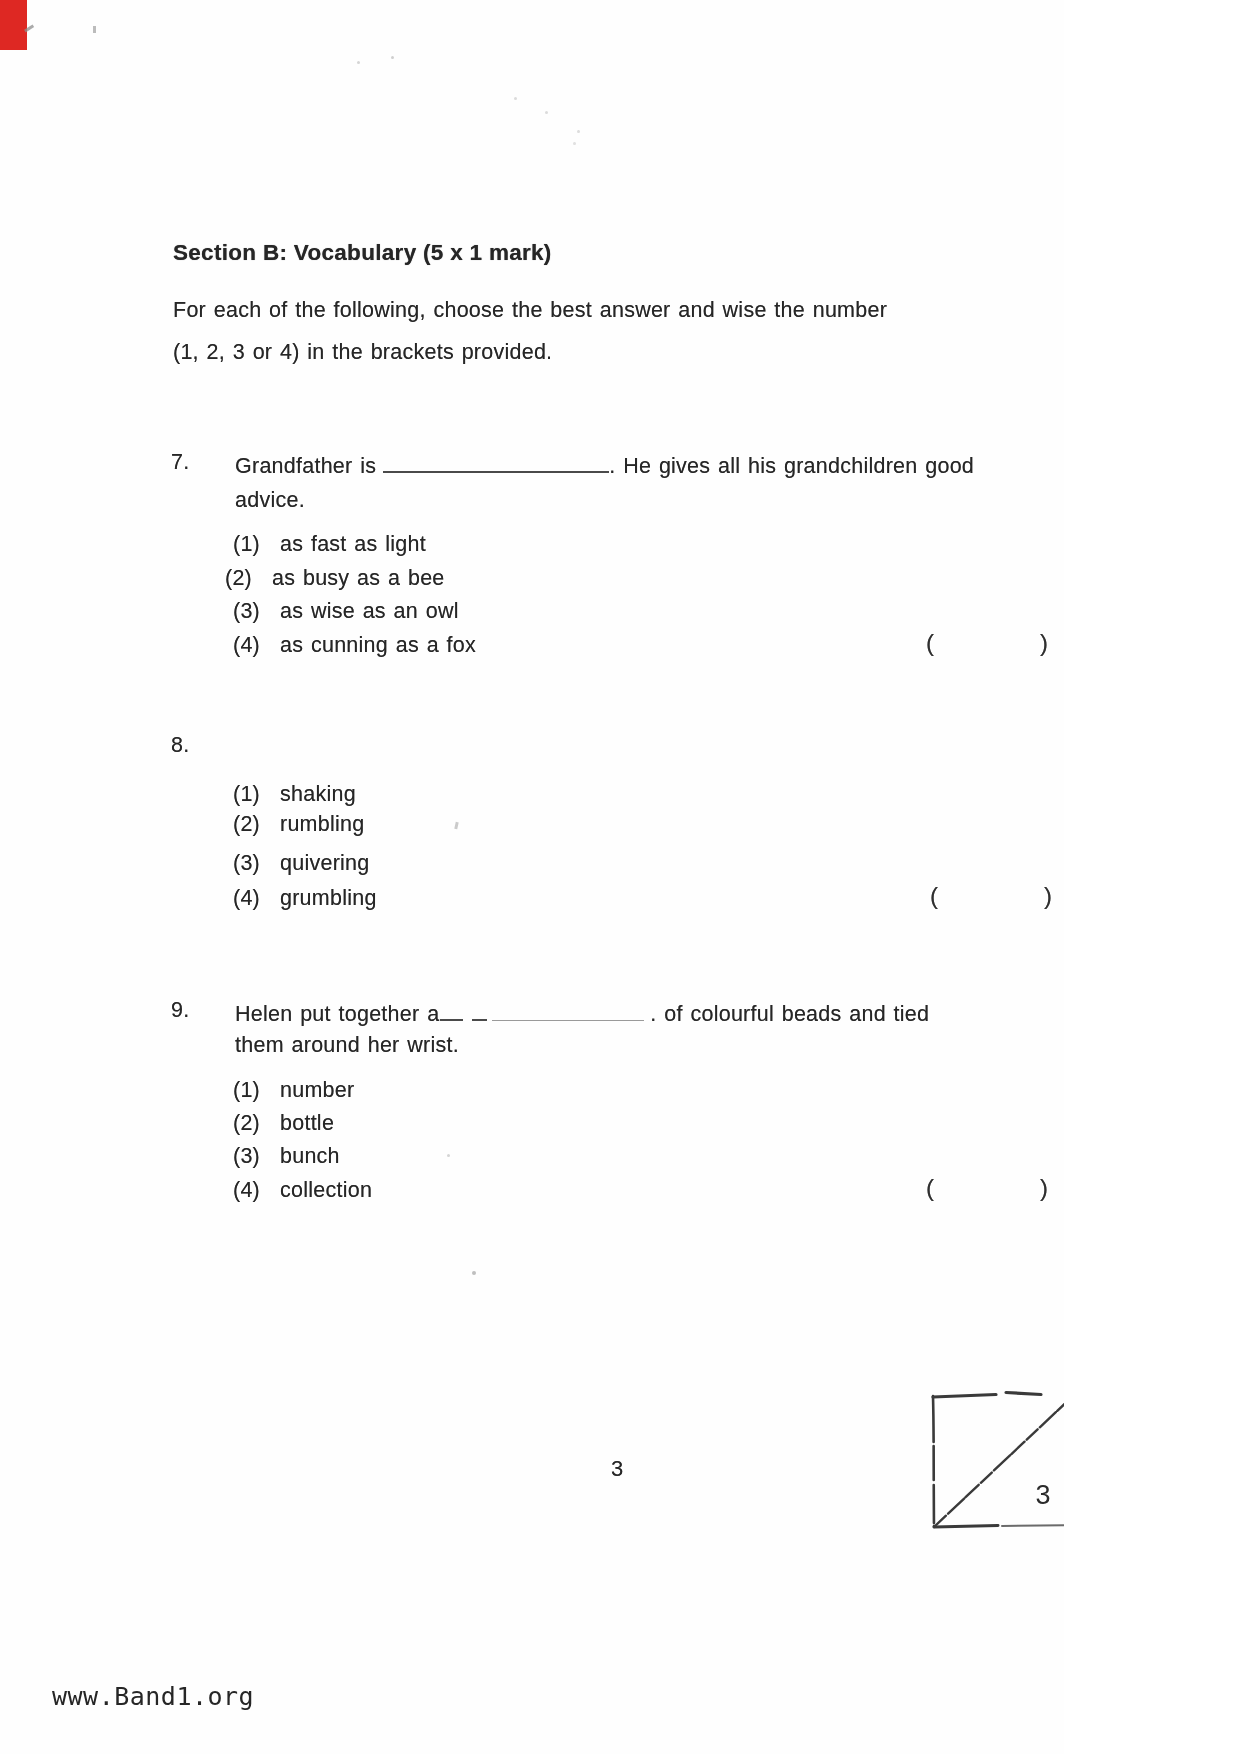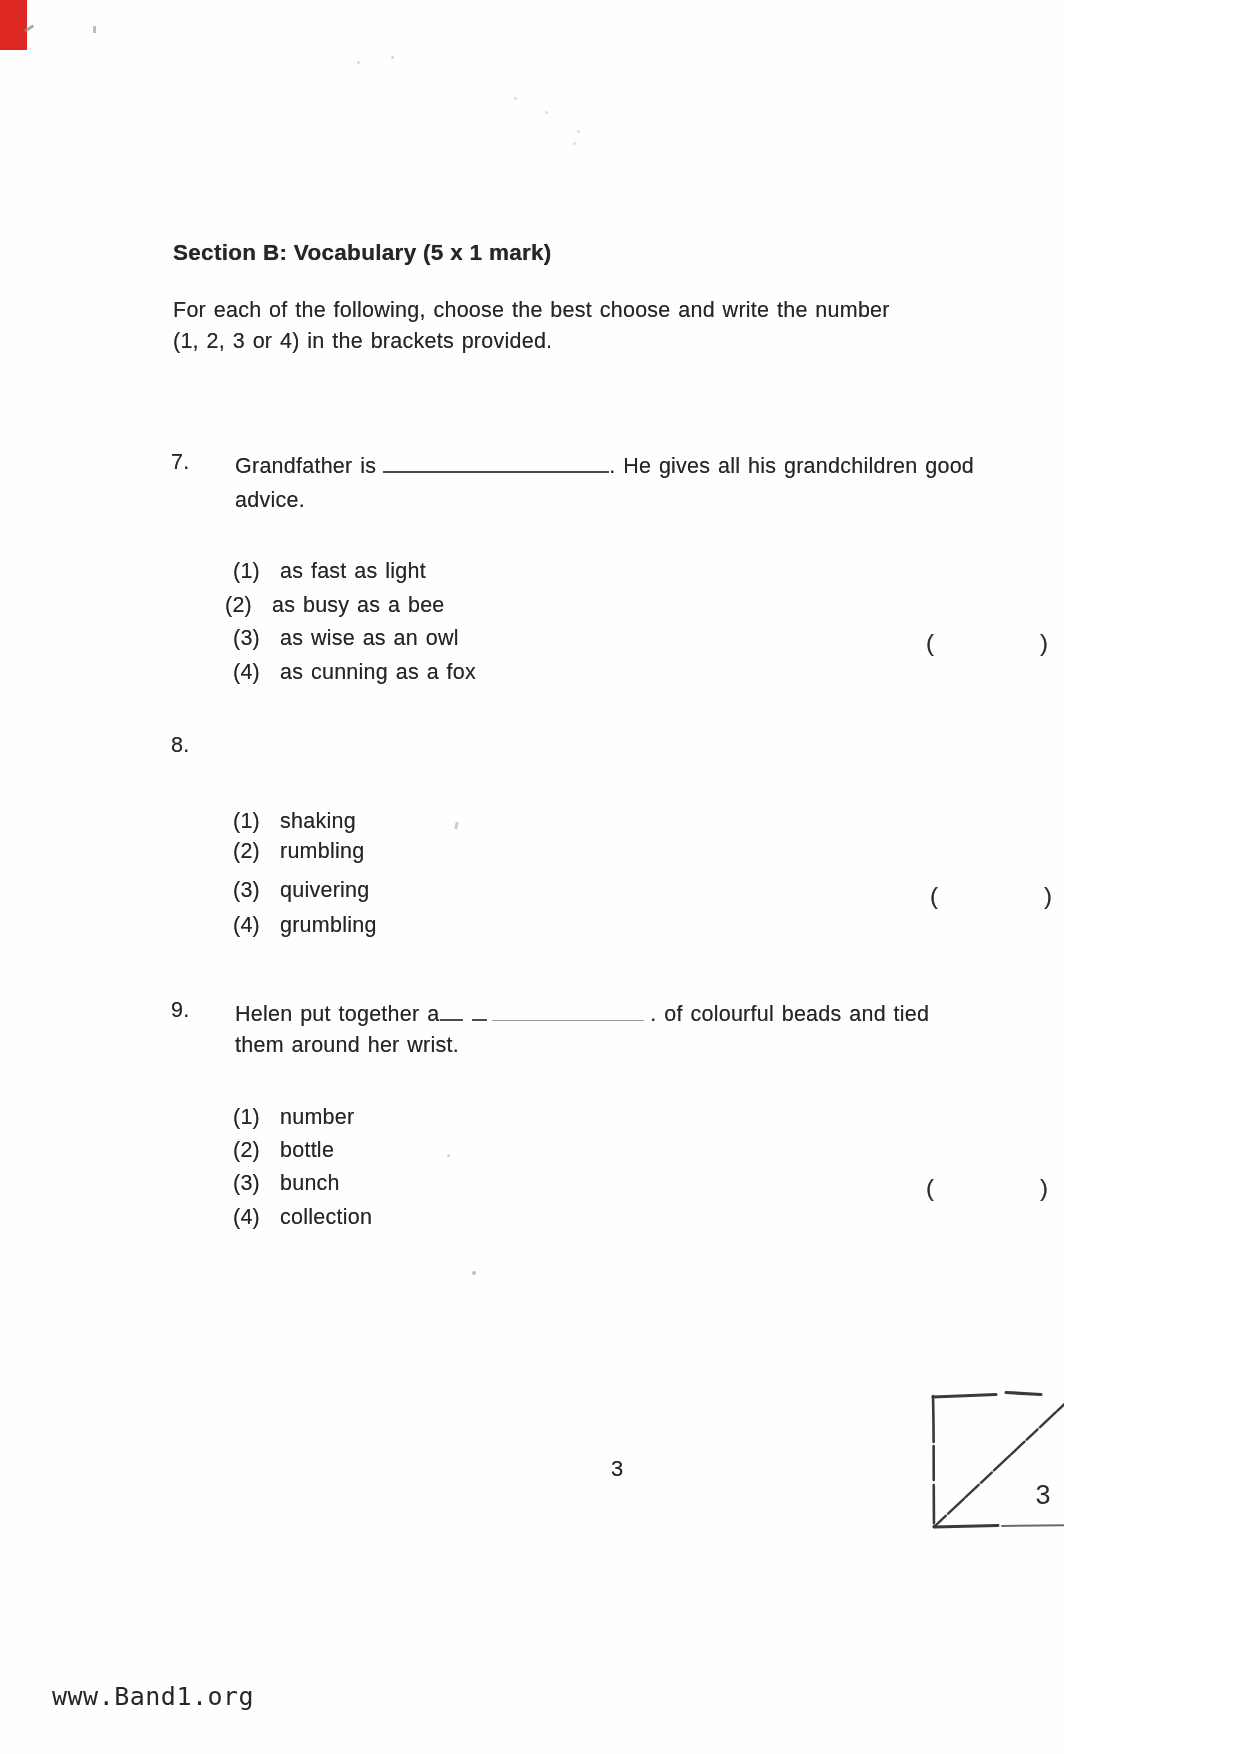--- a/index.html
+++ b/index.html
@@ -9,21 +9,21 @@
     font-family:"Liberation Sans", sans-serif; color:#262626; overflow:hidden;
   }
   .abs { position:absolute; }
   .txt { font-size:21.5px; letter-spacing:0.25px; word-spacing:1.5px;
          text-shadow:0 0 0.6px rgba(45,45,45,0.6); white-space:nowrap; }
   .heading { font-size:22.5px; font-weight:bold; letter-spacing:0.3px;
              text-shadow:0 0 0.7px rgba(30,30,30,0.7); white-space:nowrap; }
   .blank { display:inline-block; height:1.05em; vertical-align:baseline;
            border-bottom:2px solid #4a4a4a; }
   .blank.faint { border-bottom:1.4px solid #9a9a9a; }
-  .opt-row { position:absolute; white-space:nowrap;margin-top:27px; }
+  .opt-row { position:absolute; white-space:nowrap; }
   .opt-num { display:inline-block; width:47px; }
   .bracket-pair { position:absolute; width:122px; display:flex;
                   justify-content:space-between; font-size:24px; color:#2f2f2f;
                   text-shadow:0 0 0.6px rgba(45,45,45,0.6); }
   .corner-mark { left:0; top:0; width:27px; height:50px; background:#de2823; }
   .speck { position:absolute; background:#8a8a8a; border-radius:50%; }
   .tickmark { position:absolute; background:#8f8f8f; }
   .page-num { font-size:22px; text-shadow:0 0 0.6px rgba(45,45,45,0.6); }
   .footer { font-family:"DejaVu Sans Mono", monospace; font-size:25px;
             color:#262626; letter-spacing:0.5px; white-space:nowrap; }
@@ -45,22 +45,22 @@
   <div class="speck" style="left:545px;top:111px;width:3px;height:3px;opacity:.3"></div>
   <div class="speck" style="left:577px;top:130px;width:2.5px;height:3px;opacity:.28"></div>
   <div class="speck" style="left:573px;top:142px;width:2.5px;height:3px;opacity:.25"></div>
   <div class="tickmark" style="left:455px;top:822px;width:2.5px;height:7px;transform:rotate(12deg);opacity:.45"></div>
   <div class="speck" style="left:447px;top:1154px;width:3px;height:3px;opacity:.35"></div>
   <div class="speck" style="left:472px;top:1271px;width:4px;height:4px;opacity:.55"></div>
   <div class="abs edge-band"></div>
   <div class="abs edge-line"></div>
 
   <div class="abs heading" style="left:173px;top:240px">Section B: Vocabulary (5 x 1 mark)</div>
-  <div class="abs txt" style="left:173px;top:298px">For each of the following, choose the best choose and write the number</div>
-  <div class="abs txt" style="left:173px;top:329px">(1, 2, 3 or 4) in the brackets provided.</div>
+  <div class="abs txt" style="left:173px;top:298px">For each of the following, choose the best answer and wise the number</div>
+  <div class="abs txt" style="left:173px;top:340px">(1, 2, 3 or 4) in the brackets provided.</div>
 
   <div class="abs txt" style="left:171px;top:450px">7.</div>
   <div class="abs txt" style="left:235px;top:450px">
     <span>Grandfather is</span><span class="blank" style="width:226px;margin-left:7px"></span><span>. He gives all his grandchildren good</span>
   </div>
   <div class="abs txt" style="left:235px;top:488px">advice.</div>
   <div class="opt-row txt" style="left:233px;top:532px">
     <span class="opt-num">(1)</span><span>as fast as light</span>
   </div>
   <div class="opt-row txt" style="left:225px;top:566px">

